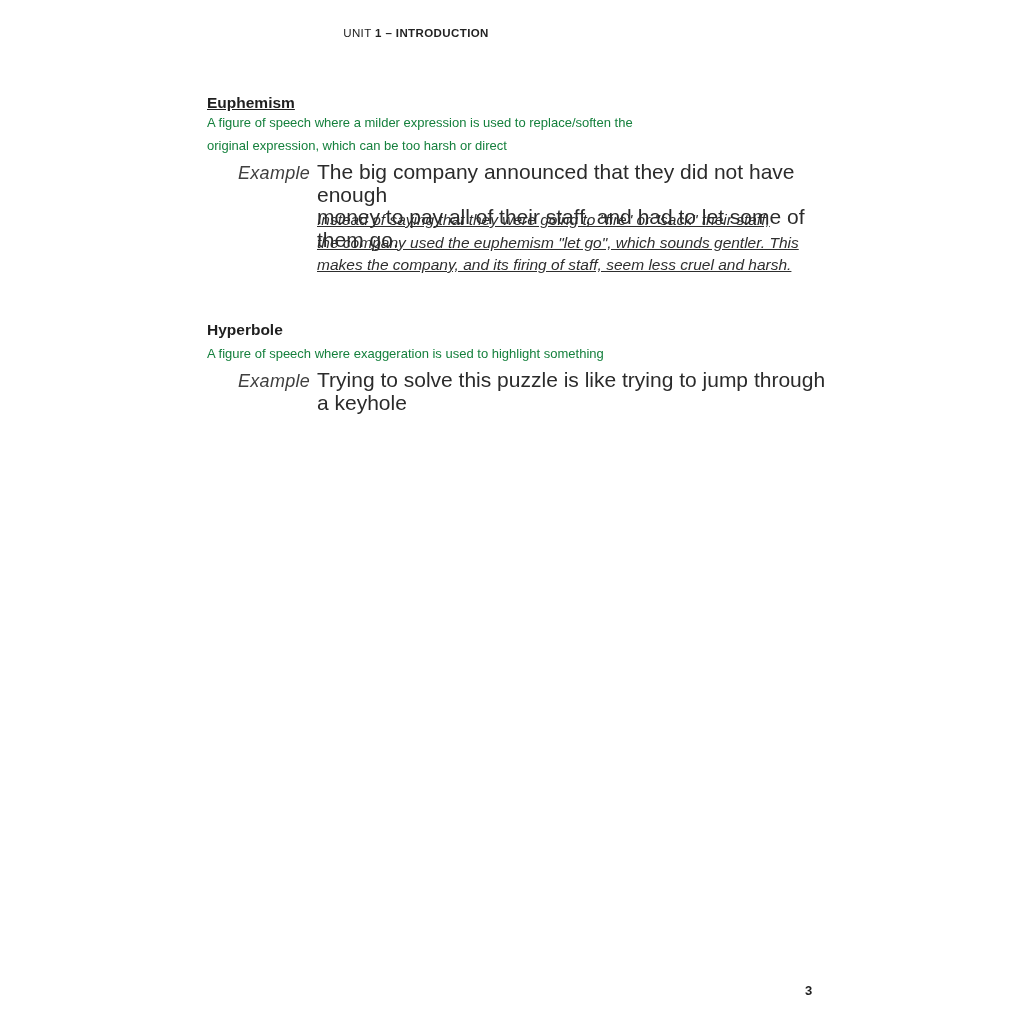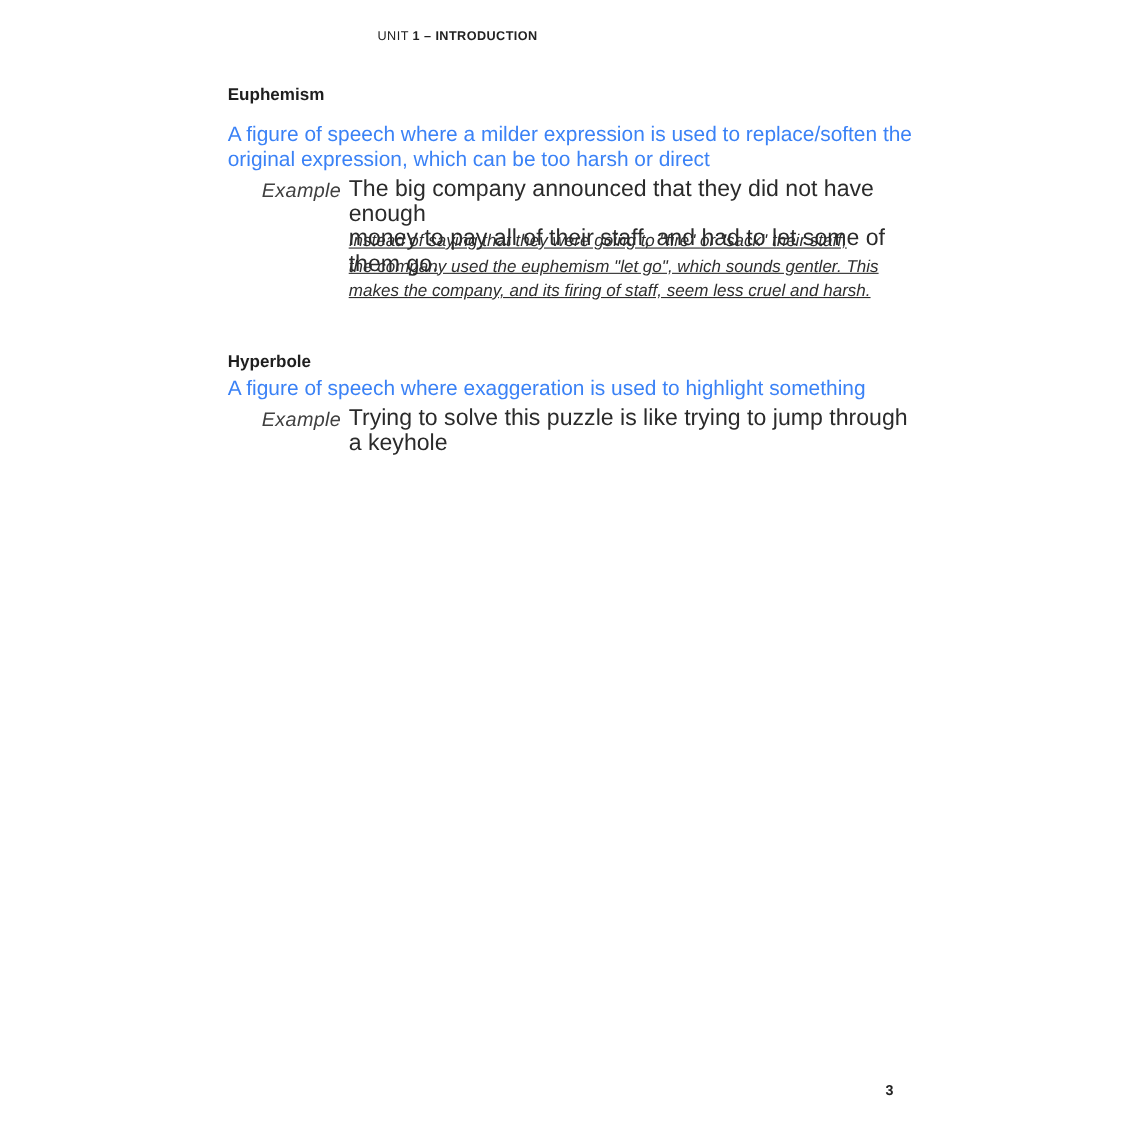--- a/index.html
+++ b/index.html
@@ -26,23 +26,23 @@
   .running-header .unit-rest { font-weight: bold; }
   .section-heading {
     position: absolute;
     left: 207px;
     font-size: 15.5px;
     font-weight: bold;
     color: #1f1f1f;
   }
   .body-text {
     position: absolute;
-    font-size: 19px;
+    font-size: 13px;
     line-height: 22.5px;
-    color: #3b82f6;
+    color: #15803d;
     white-space: pre-line;
     width: 640px;
   }
   .example-label {
     position: absolute;
     left: 238px;
     font-size: 18px;
     font-style: italic;
     color: #404040;
     letter-spacing: 0.3px;
@@ -78,21 +78,21 @@
 </style>
 </head>
 <body>
 
 <div class="page">
 
   <div class="running-header">
     <span class="unit-prefix">UNIT </span><span class="unit-rest">1 – INTRODUCTION</span>
   </div>
 
-  <h2 class="section-heading" style="top: 78px;">Euphemism</h2>
+  <h2 class="section-heading" style="top: 94px; text-decoration: underline;">Euphemism</h2>
 
   <div class="body-text" style="left: 207px; top: 112px;">A figure of speech where a milder expression is used to replace/soften the
 original expression, which can be too harsh or direct</div>
 
   <div class="example-label" style="top: 163px;">Example</div>
 
   <div class="example-text" style="top: 161px;">The big company announced that they did not have enough
 money to pay all of their staff, and had to let some of them go.</div>
 
   <div class="explanation-text" style="top: 209px;">Instead of saying that they were going to "fire" or "sack" their staff,

